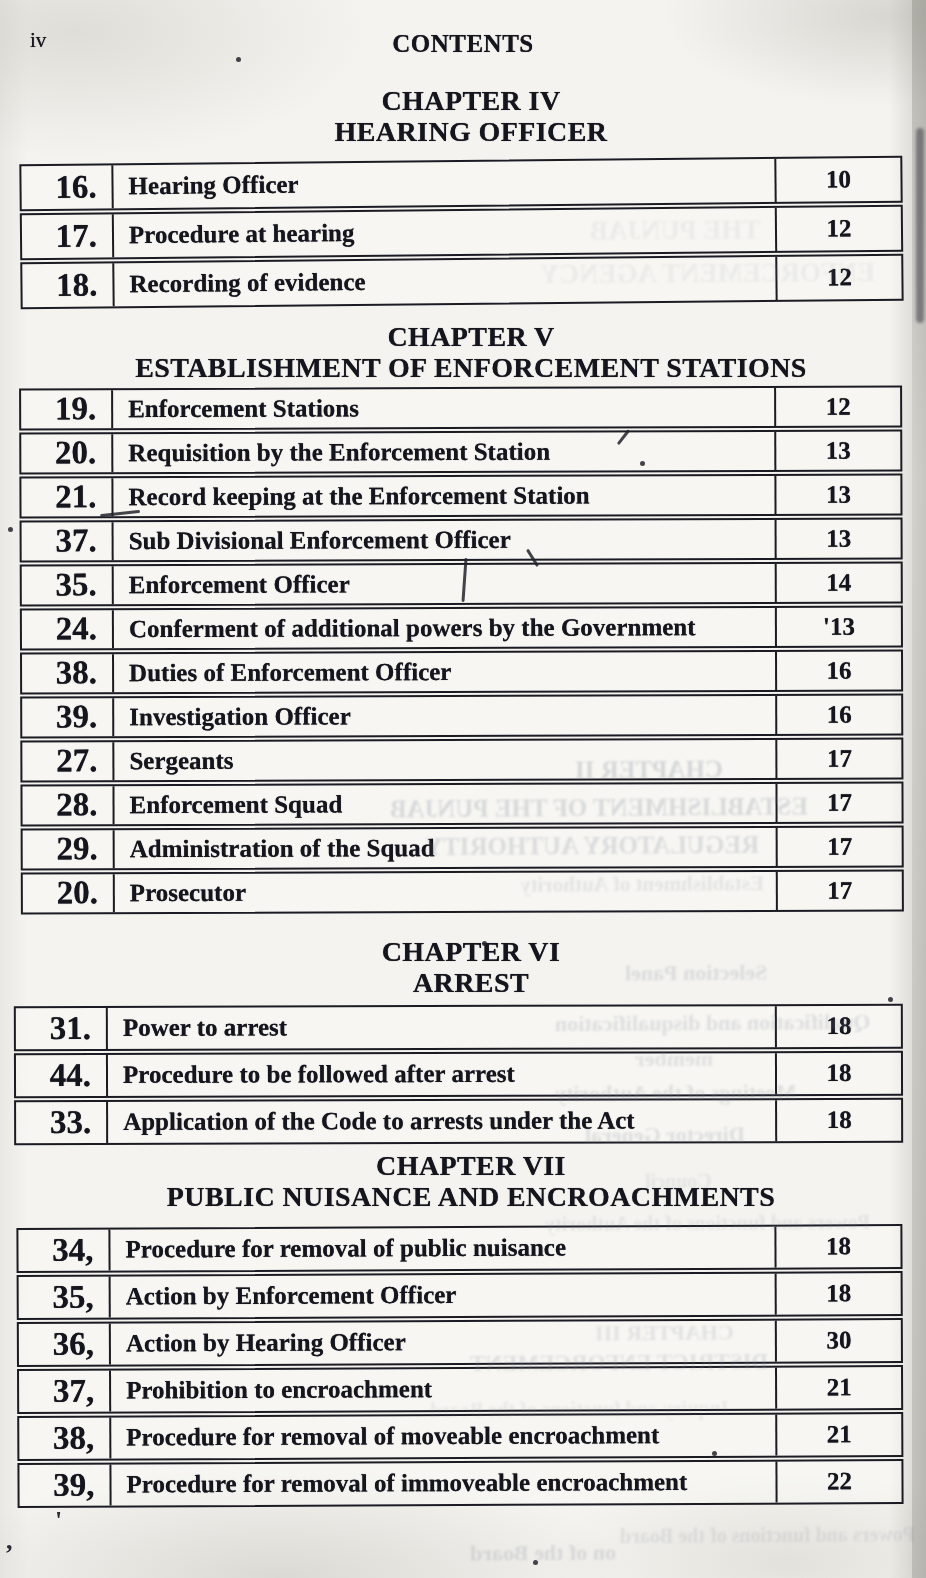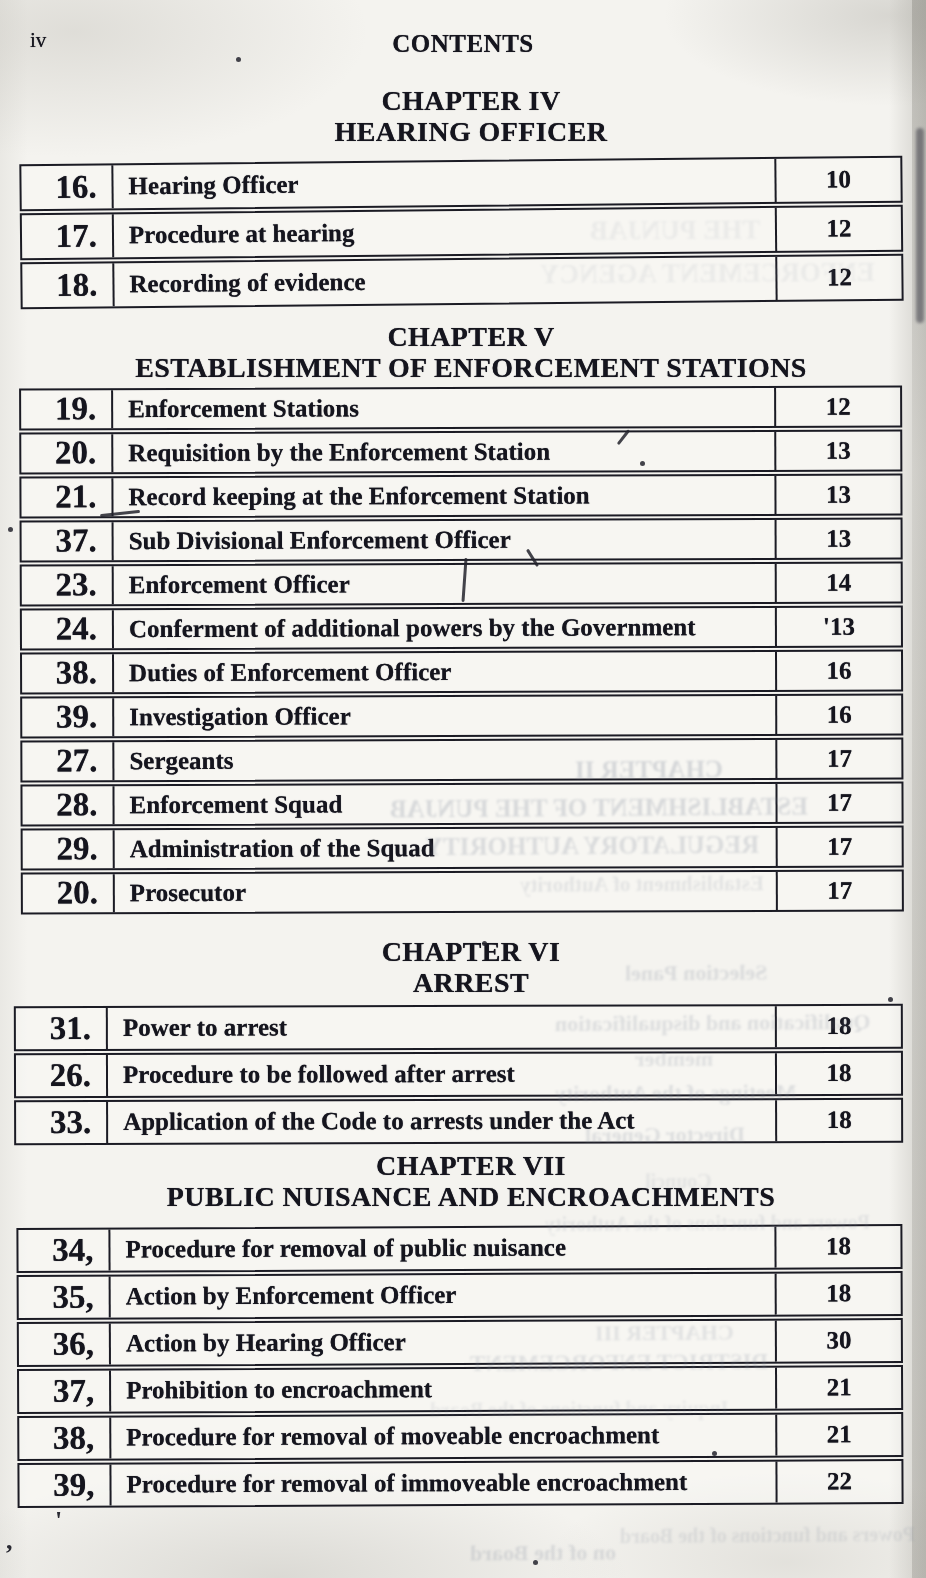--- a/index.html
+++ b/index.html
@@ -102,21 +102,21 @@
       <div class="cn ink">21.</div>
       <div class="ct ink">Record keeping at the Enforcement Station</div>
       <div class="cp ink">13</div>
     </div>
     <div class="row">
       <div class="cn ink">37.</div>
       <div class="ct ink">Sub Divisional Enforcement Officer</div>
       <div class="cp ink">13</div>
     </div>
     <div class="row">
-      <div class="cn ink">23.</div>
+      <div class="cn ink">35.</div>
       <div class="ct ink">Enforcement Officer</div>
       <div class="cp ink">14</div>
     </div>
     <div class="row">
       <div class="cn ink">24.</div>
       <div class="ct ink">Conferment of additional powers by the Government</div>
       <div class="cp ink">'13</div>
     </div>
     <div class="row">
       <div class="cn ink">38.</div>
@@ -152,21 +152,21 @@
 
   <div class="chap ink" style="top:936px">CHAPTER VI</div>
   <div class="chap ink" style="top:967px">ARREST</div>
   <div class="toc t3">
     <div class="row">
       <div class="cn ink">31.</div>
       <div class="ct ink">Power to arrest</div>
       <div class="cp ink">18</div>
     </div>
     <div class="row">
-      <div class="cn ink">26.</div>
+      <div class="cn ink">44.</div>
       <div class="ct ink">Procedure to be followed after arrest</div>
       <div class="cp ink">18</div>
     </div>
     <div class="row">
       <div class="cn ink">33.</div>
       <div class="ct ink">Application of the Code to arrests under the Act</div>
       <div class="cp ink">18</div>
     </div>
   </div>
 

